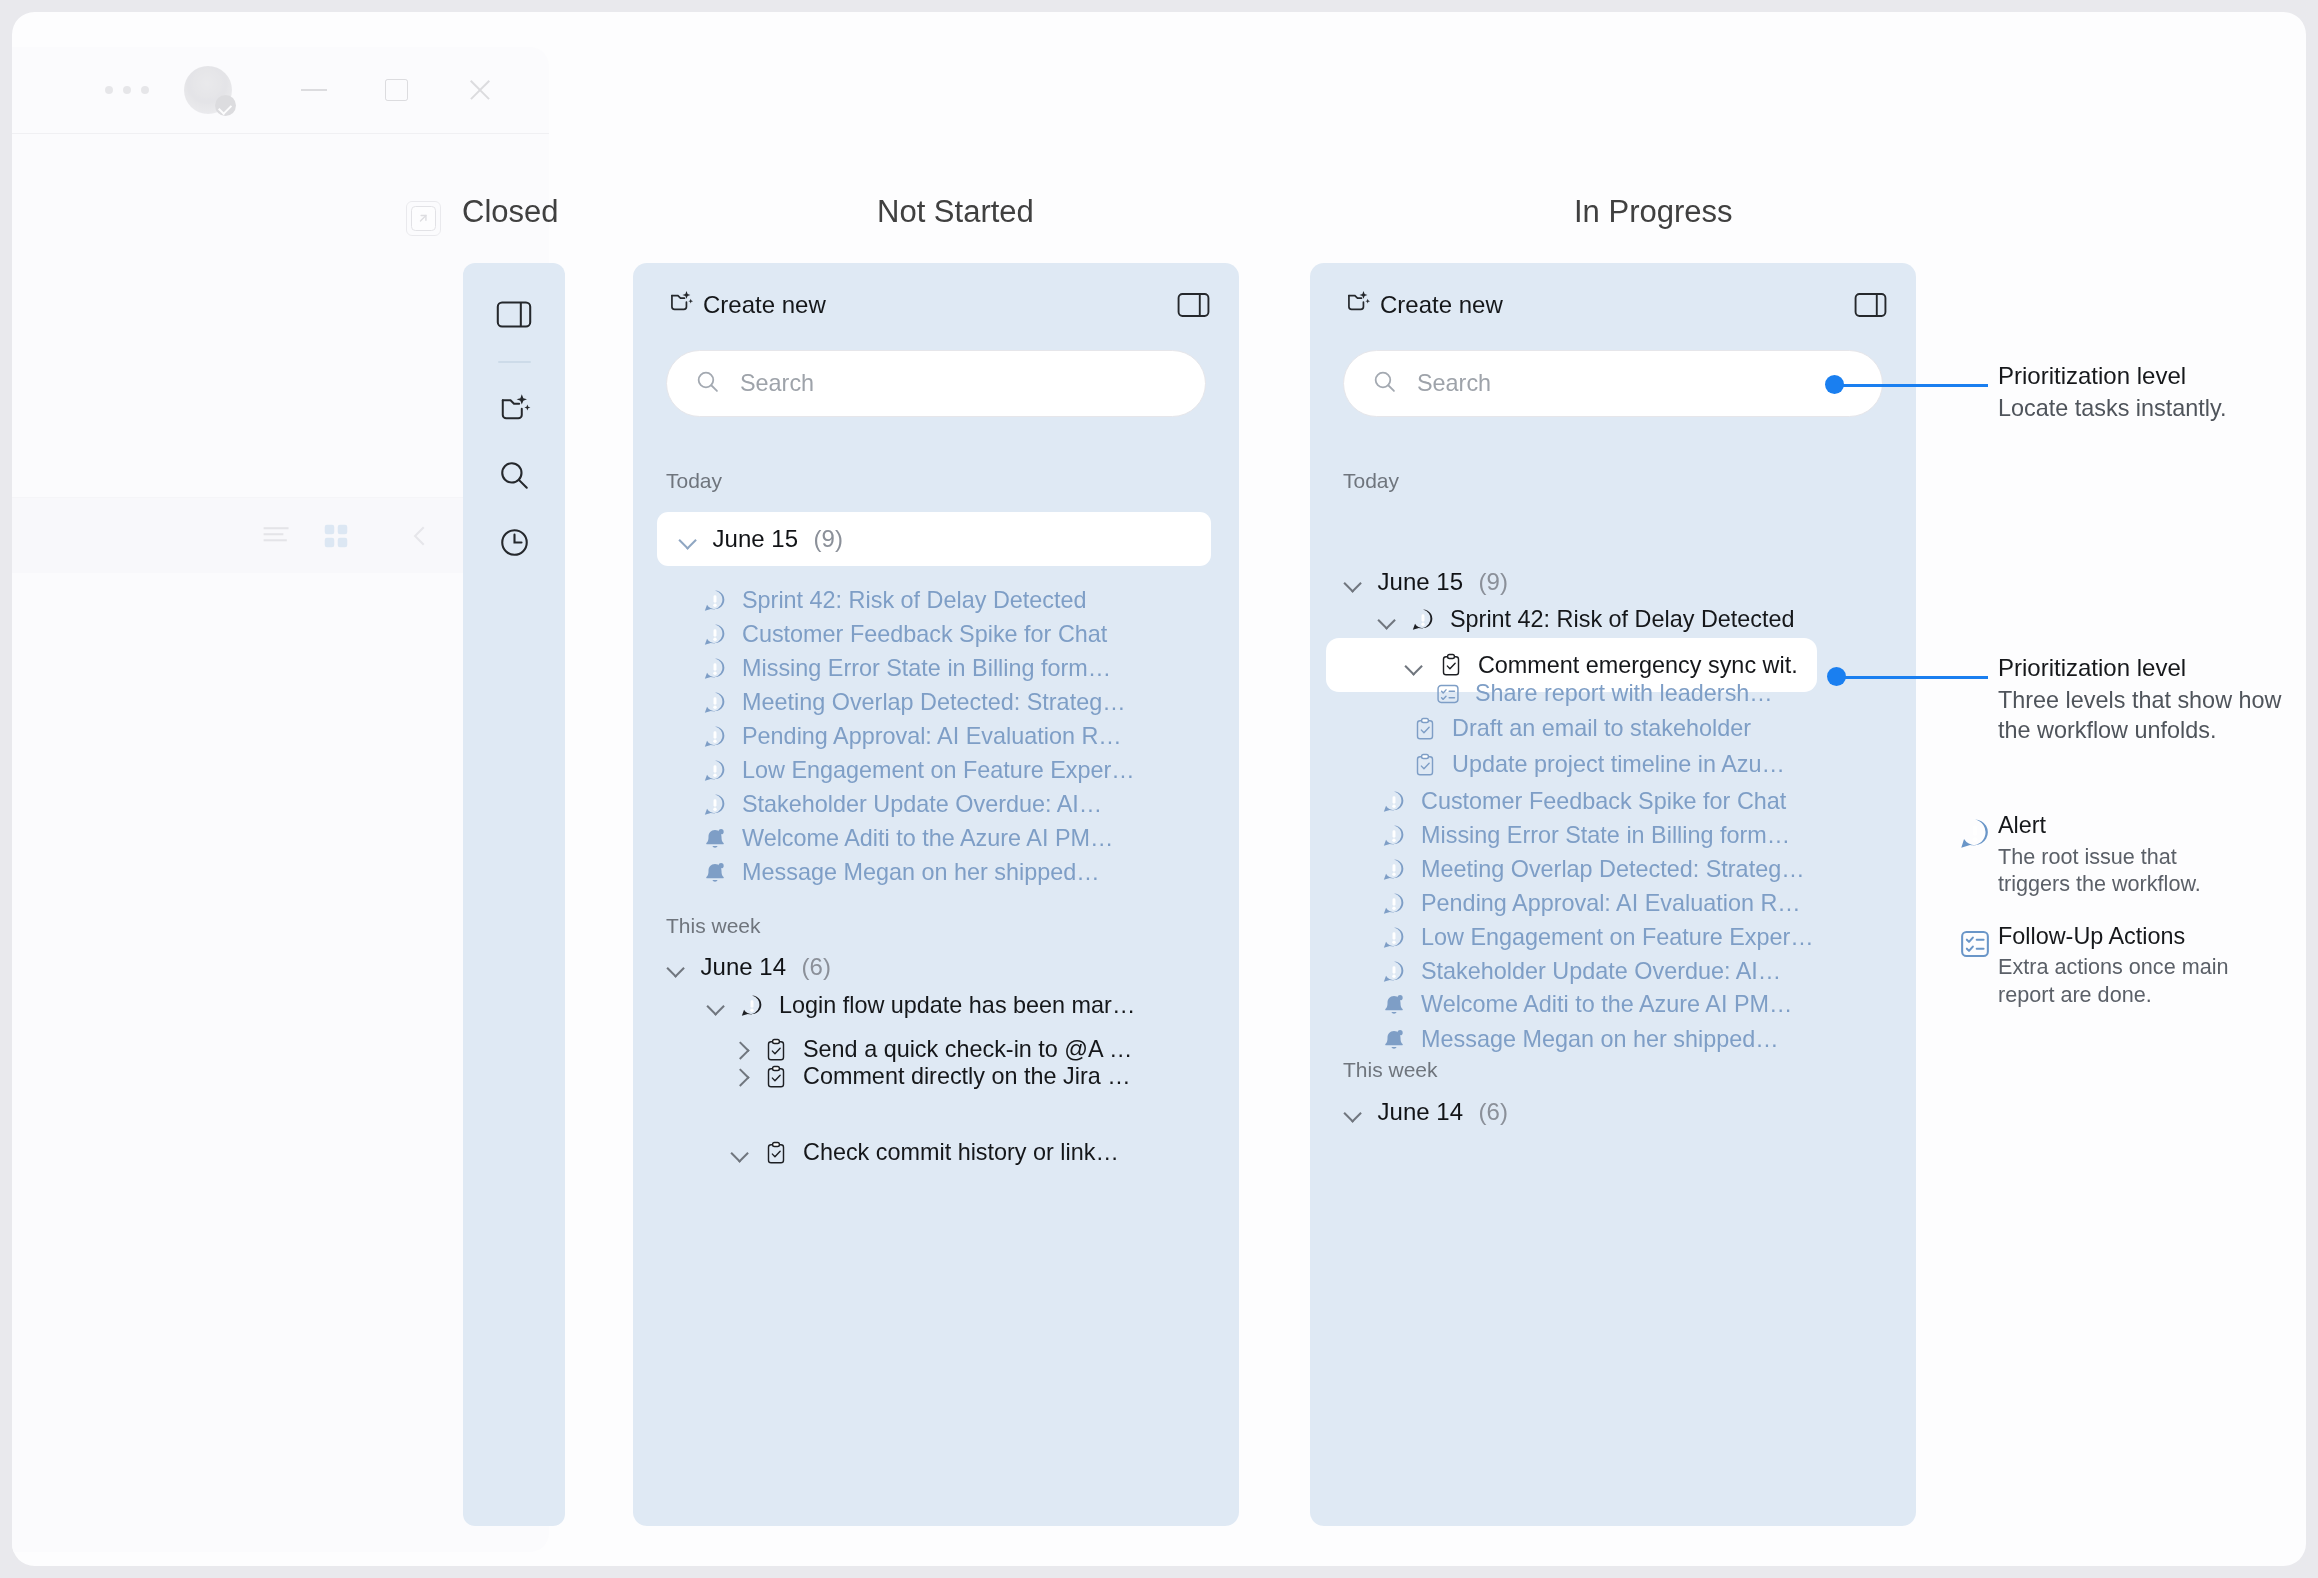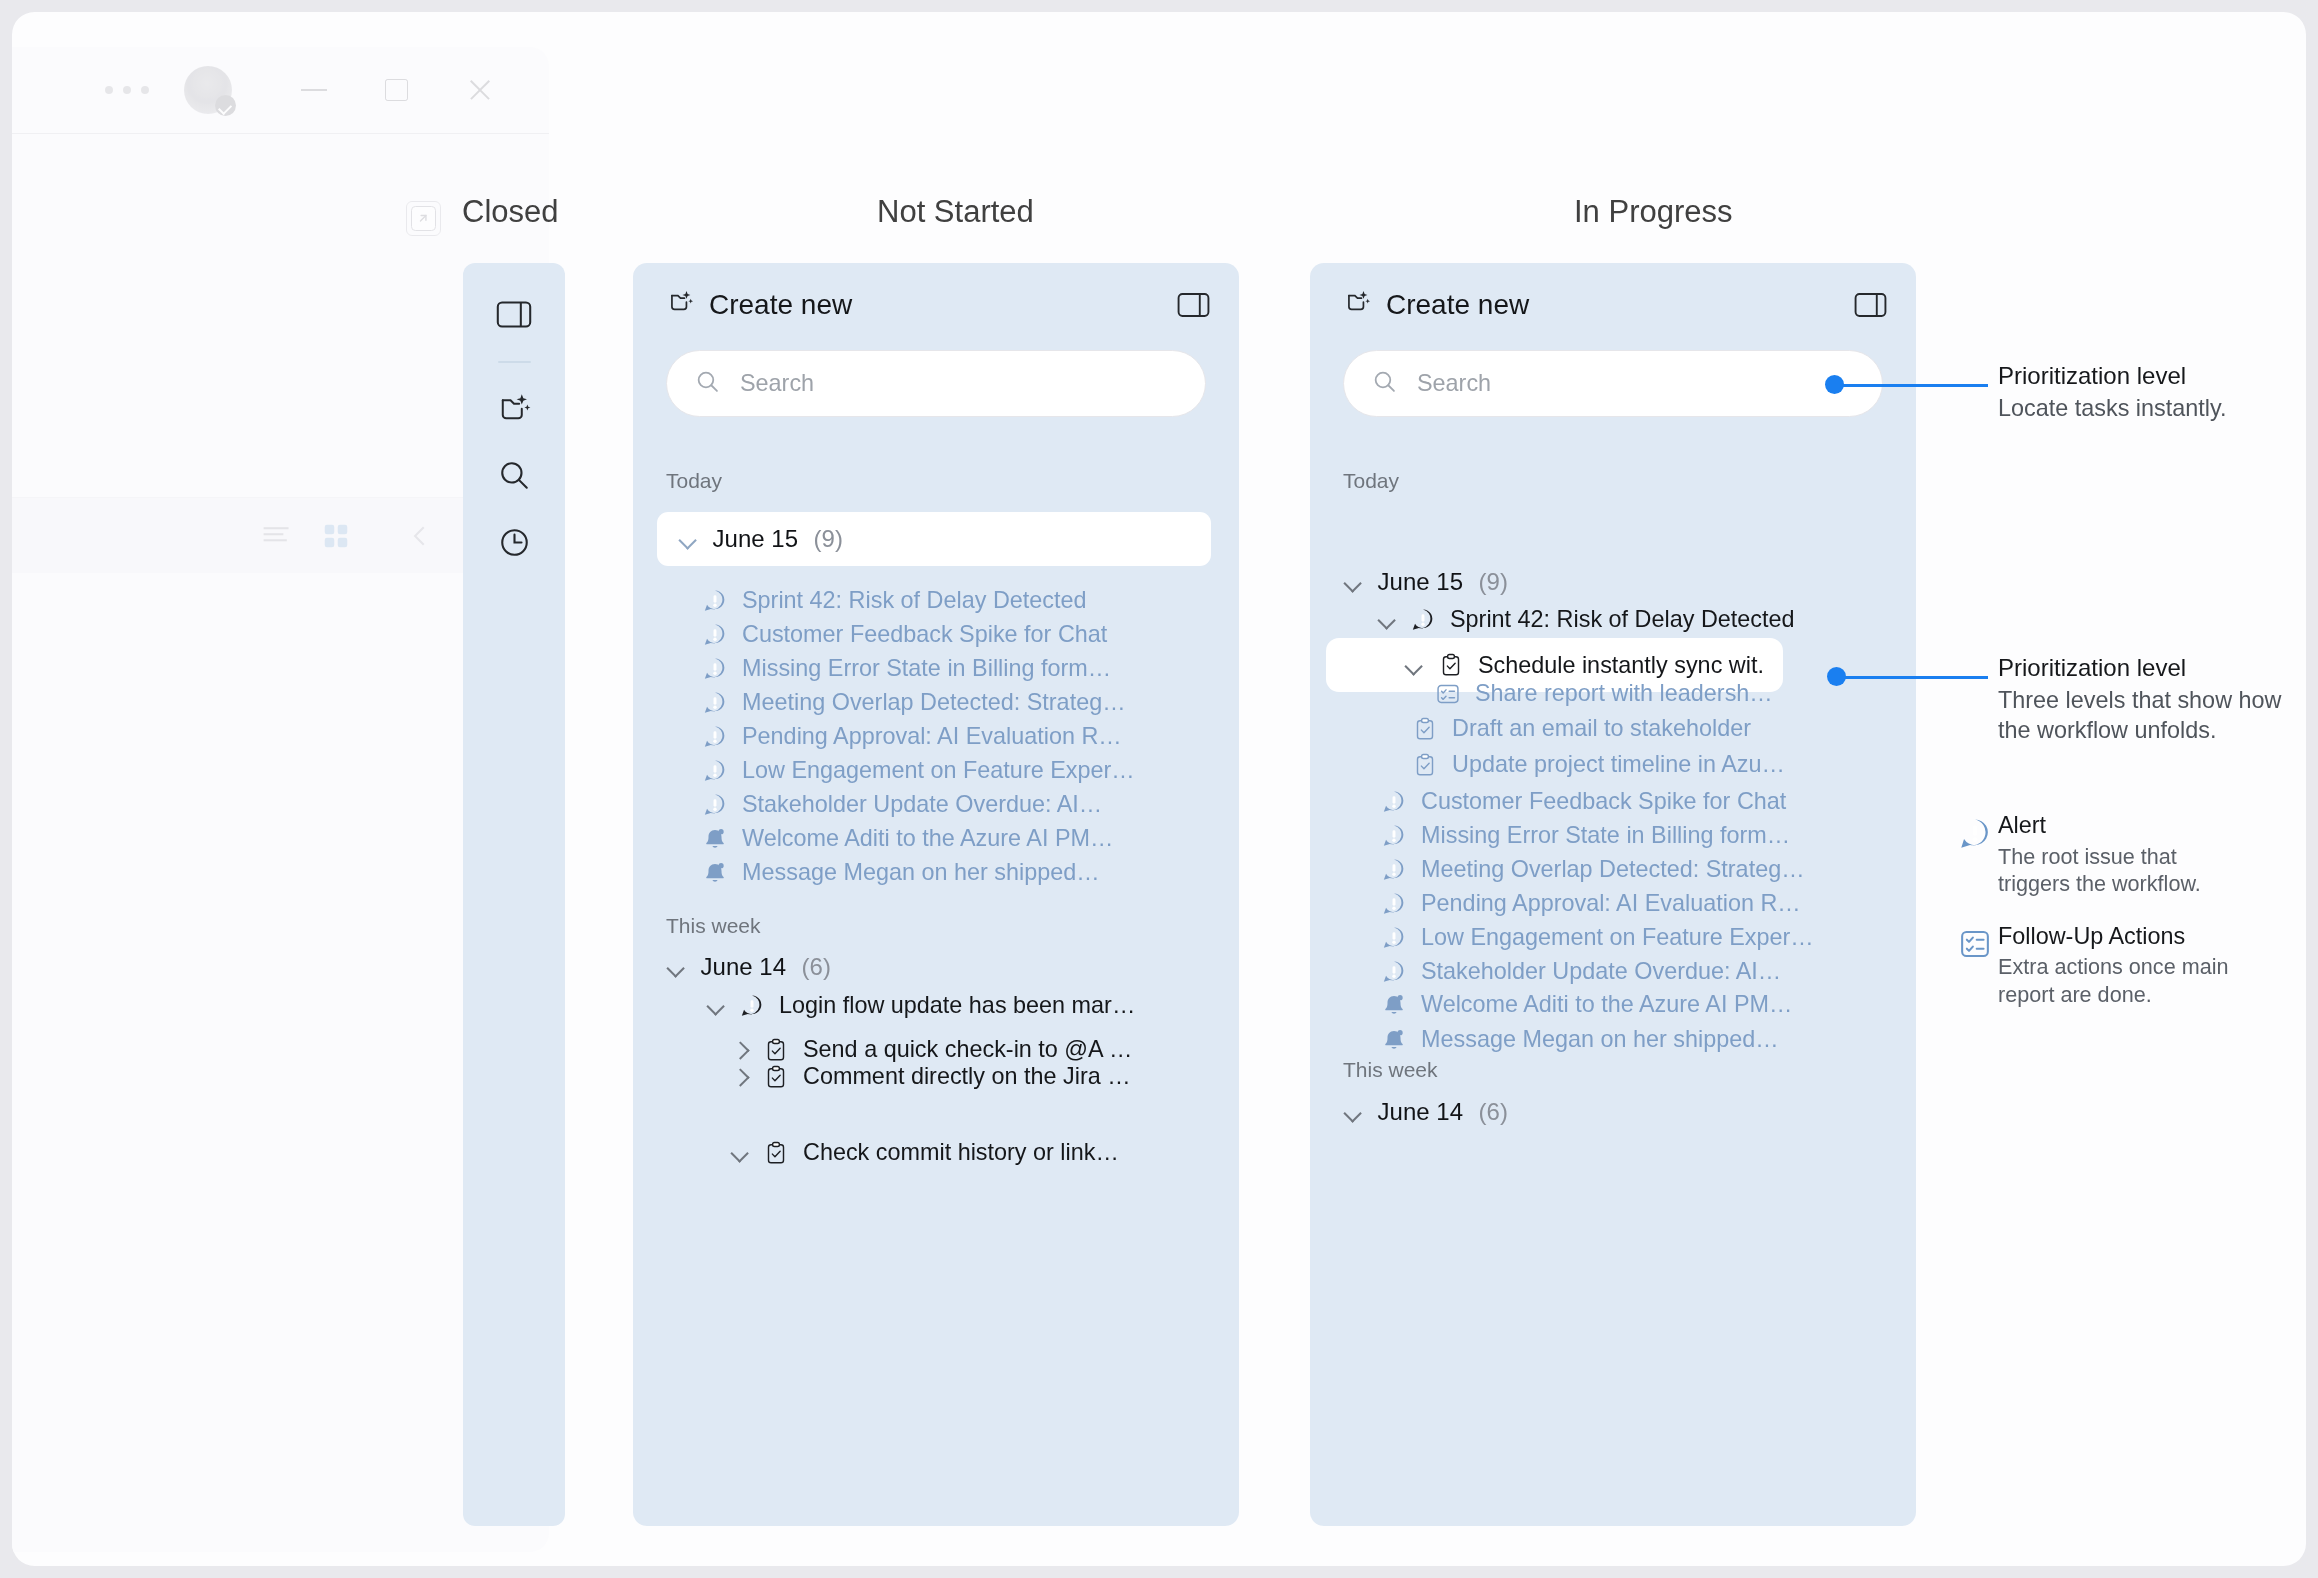--- a/index.html
+++ b/index.html
@@ -104,21 +104,21 @@
   .column {
     position:absolute; top:251px; background:#dfe9f4; border-radius:14px;
   }
   #col-notstarted { left:621px; width:606px; height:1263px; }
   #col-inprogress { left:1298px; width:606px; height:1263px; }
 
   .col-top {
     position:absolute; left:0; top:0; width:100%; height:83px;
     display:flex; align-items:center; padding:0 29px 0 33px;
   }
-  .create-new { display:flex; align-items:center; gap:14px; font-size:28px; color:#15171a; }
+  .create-new { display:flex; align-items:center; gap:8px; font-size:24px; color:#15171a; }
   .col-top .spacer { flex:1; }
   .panel-icon { width:33px; height:28px; }
 
   .searchbox {
     position:absolute; left:33px; top:87px; width:540px; height:67px;
     background:#fff; border:0.9px solid #e6e6ea; border-radius:35px;
     display:flex; align-items:center; padding-left:28px; gap:19px;
   }
   .searchbox .ph { color:#9ea3aa; font-size:23.4px; }
 
@@ -523,21 +523,21 @@
     <div class="task pill" style="left:15.6px; top:375px;">
       <span style="width:48px; display:inline-block;"></span>
       <span class="chev dark"></span>
       <span class="tico">
           <svg width="24" height="26" viewBox="0 0 32 34" fill="none" stroke="#1d1f23" stroke-width="1.9" stroke-linecap="round" stroke-linejoin="round">
             <rect x="6" y="6" width="20" height="24" rx="3.4"></rect>
             <rect x="11.5" y="3" width="9" height="5.4" rx="2.4" fill="#fff"></rect>
             <polyline points="11.2,18.5 14.6,22 21.5,14.6"></polyline>
           </svg>
         </span>
-      <span>Schedule instantly sync wit.</span>
+      <span>Comment emergency sync wit.</span>
     </div>
 
     <div class="task sub" style="left:125px; top:417px;">
       <span class="tico">
           <svg width="26" height="24" viewBox="0 0 34 30" fill="none" stroke="#7e9ec6" stroke-width="1.9" stroke-linecap="round" stroke-linejoin="round">
             <rect x="4" y="4" width="26" height="22" rx="4"></rect>
             <polyline points="8.6,11.5 10.7,13.6 14.4,9.6"></polyline>
             <line x1="18.5" y1="11.5" x2="25.5" y2="11.5"></line>
             <polyline points="8.6,20 10.7,22 14.4,18"></polyline>
             <line x1="18.5" y1="20" x2="25.5" y2="20"></line>

